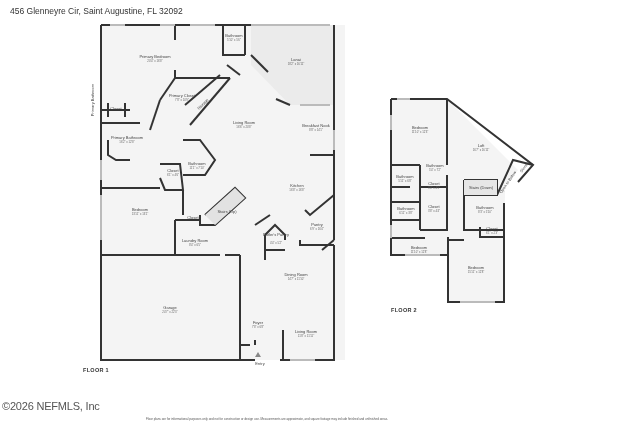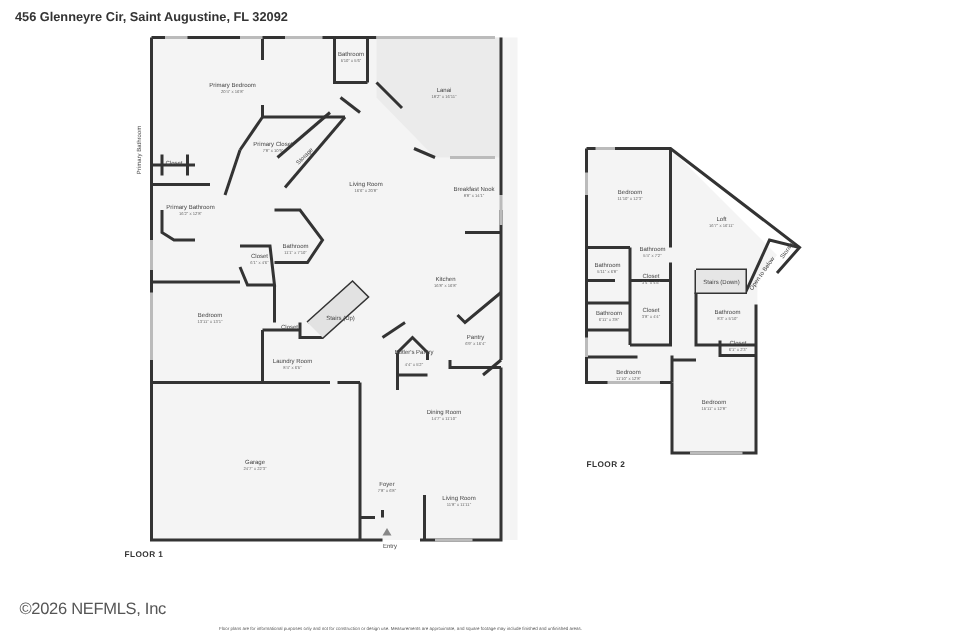--- a/index.html
+++ b/index.html
@@ -1,22 +1,22 @@
 <!DOCTYPE html>
 <html><head>
 <meta charset="utf-8">
 <style>
   html, body { margin:0; padding:0; background:#ffffff; }
   body { width:640px; height:427px; position:relative; overflow:hidden; font-family:"Liberation Sans", sans-serif; }
-  .title { position:absolute; left:10px; top:6px; font-size:8.5px; font-weight:bold; color:#333; }
+  .title { position:absolute; left:10px; top:6px; font-size:8.5px; font-weight:normal; color:#333; }
   svg.plan { position:absolute; left:0; top:0; }
   .room-name { font-size:4px; fill:#444; text-anchor:middle; }
   .room-dim { font-size:2.8px; fill:#666; text-anchor:middle; }
   .floor-label { position:absolute; font-size:5.5px; font-weight:bold; color:#333; letter-spacing:0.3px; }
-  .copyright { position:absolute; left:2px; top:400px; font-size:11px; color:#555; letter-spacing:-0.2px;margin-left:11px; }
+  .copyright { position:absolute; left:2px; top:400px; font-size:11px; color:#555; letter-spacing:-0.2px; }
   .disclaimer { position:absolute; left:146px; top:417px; font-size:3px; color:#555; white-space:nowrap; }
 </style>
 </head>
 <body>
 
 <div class="title">456 Glenneyre Cir, Saint Augustine, FL 32092</div>
 
 <svg class="plan" width="640" height="427" viewBox="0 0 640 427">
 
   <g>

